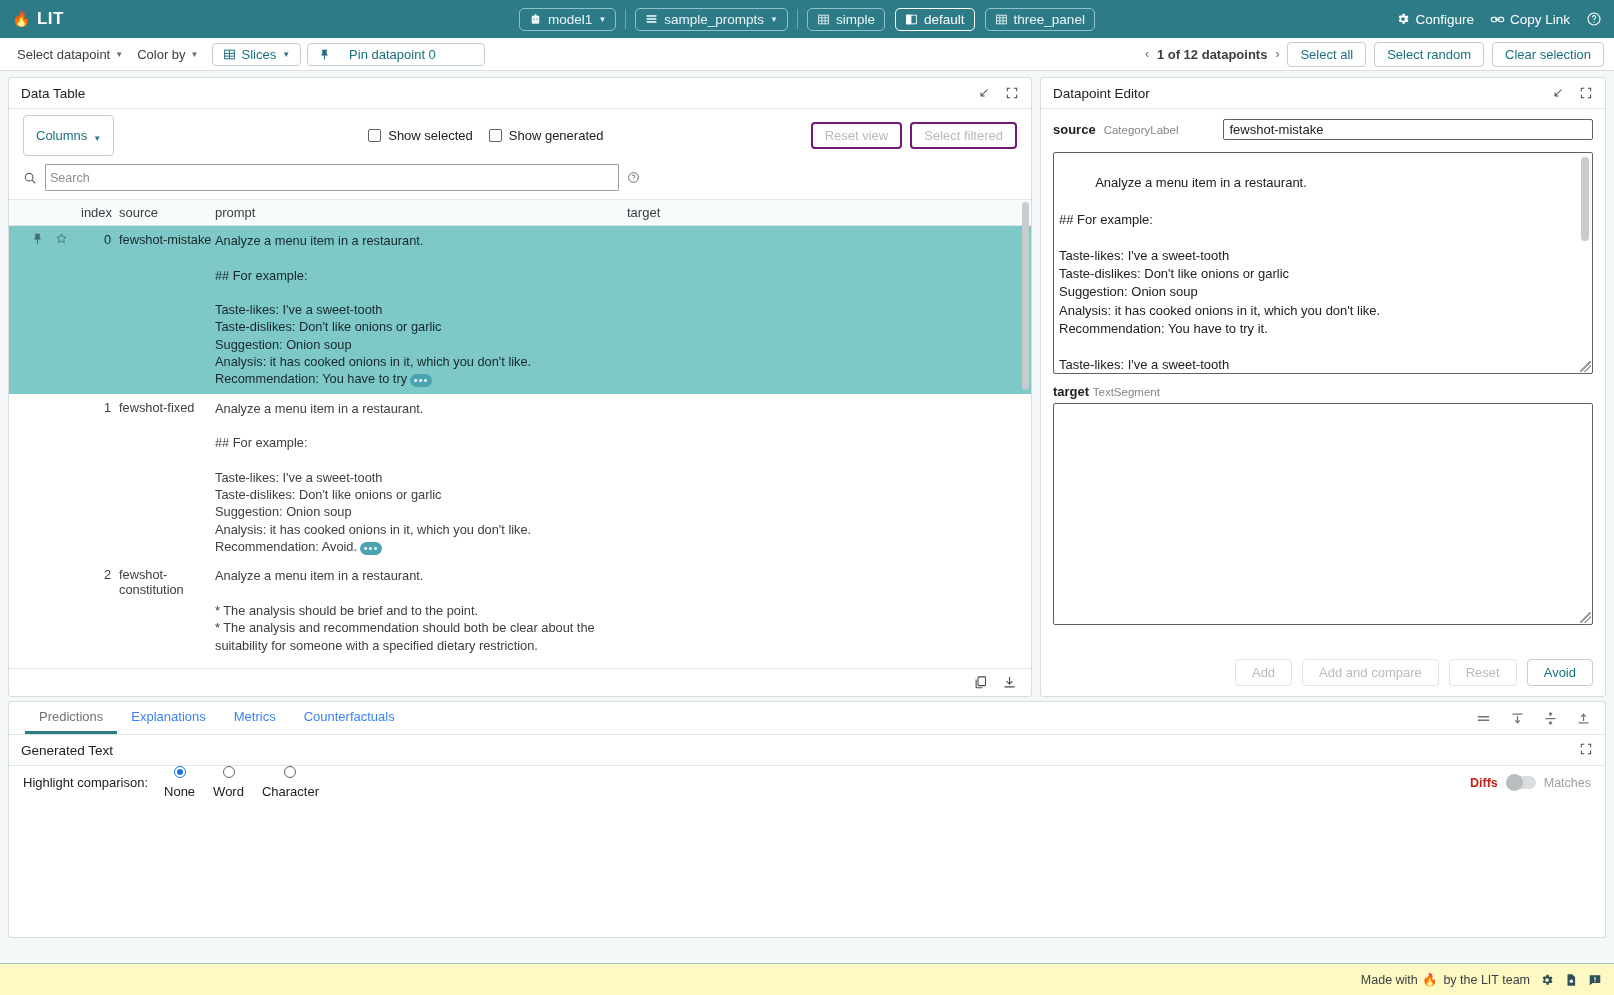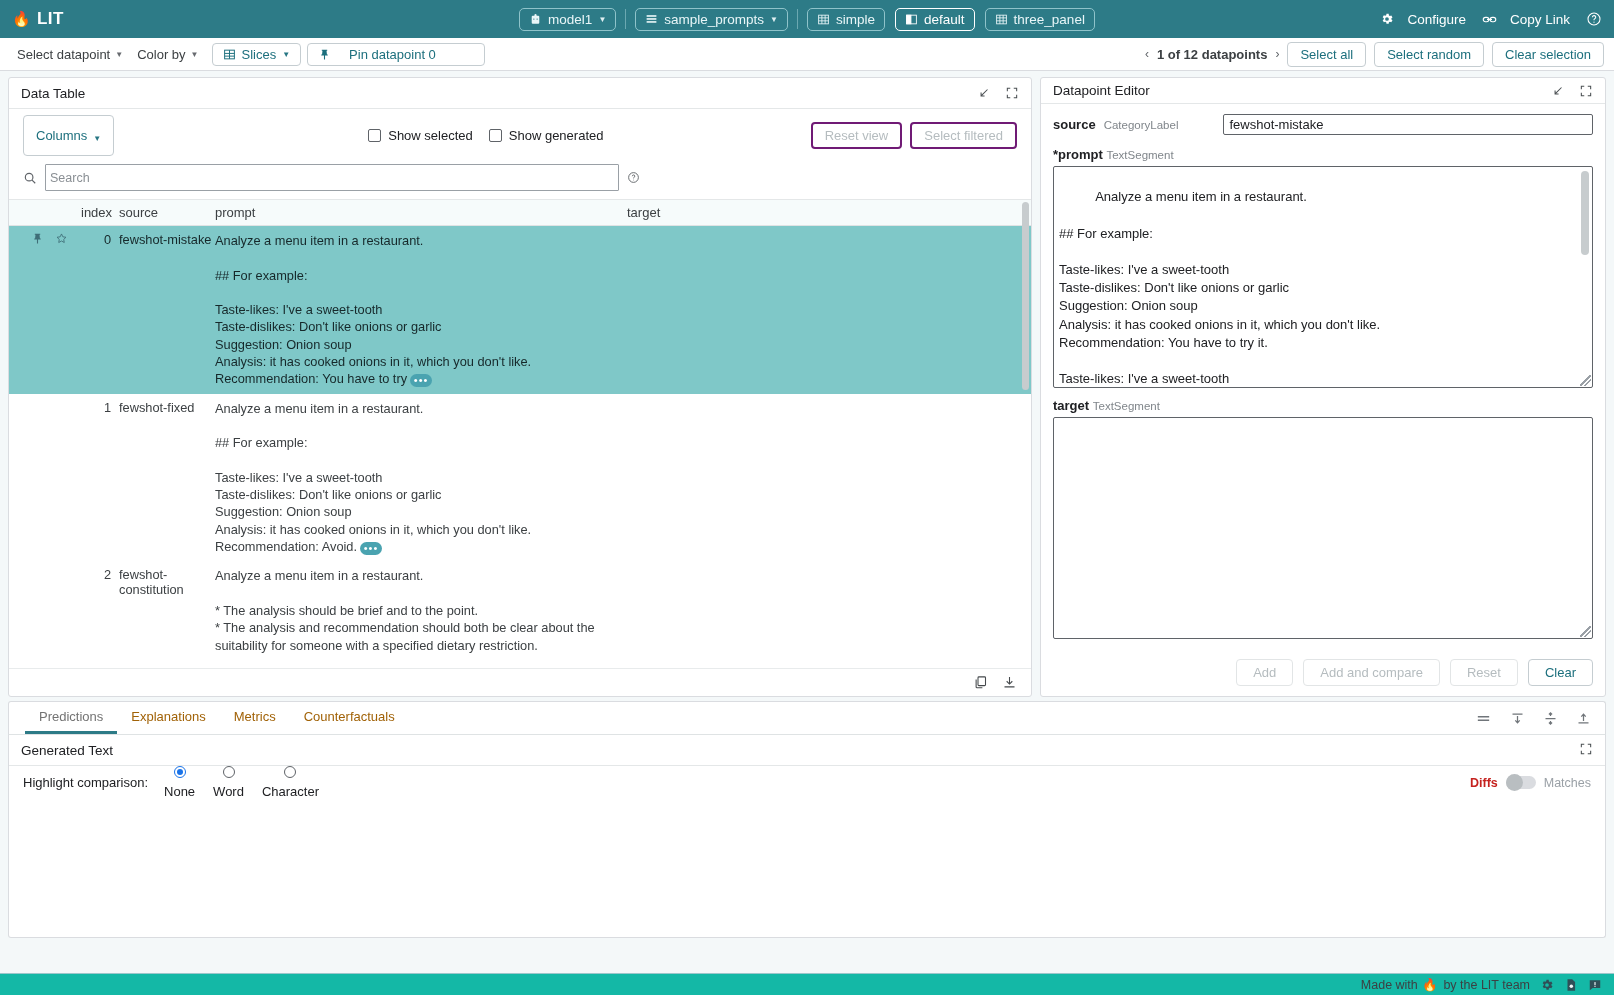--- a/index.html
+++ b/index.html
@@ -40,21 +40,21 @@
     background: transparent; cursor: pointer;
     white-space: nowrap;
   }
   .chip.selected { border-color: #ffffff; color: #ffffff; }
   .divider-v { width: 1px; height: 20px; background: #6ba8b1; margin: 0 4px; }
   .caret { font-size: 8px; opacity: .95; }
   .top-right {
     margin-left: auto; display: flex; align-items: center; gap: 16px;
     font-size: 13.5px; position: relative; z-index: 2;
   }
-  .top-right .item { display: flex; gap: 13px; cursor: pointer; color:#ffffff; }
+  .top-right .item { display: flex; gap: 5px; cursor: pointer; color:#ffffff; }
 
   
   .subbar {
     height: 33px; background: #ffffff;
     display: flex; align-items: center;
     padding: 0 10px; gap: 0;
     border-bottom: 1px solid #dadce0;
     font-size: 13px;
   }
   .menu-btn {
@@ -198,21 +198,21 @@
 
   
   .bottom { padding: 4px 8px 0 8px; }
   .tabstrip {
     background: #ffffff; border: 1px solid #dadce0; border-bottom: none;
     border-radius: 3px 3px 0 0; height: 33px; display: flex; align-items: stretch;
     padding-left: 16px;
   }
   .tab {
     display: flex; align-items: center; padding: 0 14px; font-size: 13px;
-    color: #a16207; cursor: pointer; border-bottom: 3px solid transparent;
+    color: #3b82f6; cursor: pointer; border-bottom: 3px solid transparent;
   }
   .tab.active { color: #737373; border-bottom-color: #2d7b87; }
   .tabstrip-right { margin-left: auto; display: flex; align-items: center; gap: 18px; padding-right: 14px; color: #70757a; }
 
   .module {
     background: #ffffff; border: 1px solid #dadce0; border-top: 1px solid #dfe3e4;
     border-radius: 0 0 3px 3px; height: 204px; display: flex; flex-direction: column;
   }
   .module-header {
     height: 31px; display: flex; align-items: center; padding: 0 12px;
@@ -238,22 +238,22 @@
     cursor: pointer;
   }
   .toggle::after {
     content: ""; position: absolute; left: 0; top: -2px; width: 17px; height: 17px;
     border-radius: 50%; background: #b9bec1;
   }
   .module-body { flex: 1; }
 
   
   .footer {
-    position: absolute; left: 0; right: 0; bottom: 0; height: 22px;
-    border-top: 1px solid #9cc6cb; background: #14b8a6;
+    position: absolute; left: 0; right: 0; bottom: 0; height: 32px;
+    border-top: 1px solid #9cc6cb; background: #fef9c3;
     display: flex; align-items: center; justify-content: flex-end;
     padding-right: 12px; gap: 10px; font-size: 12.5px; color: #3c4043;
   }
   .footer .fi { color: #2f4f57; display: inline-flex; cursor: pointer; }
   svg { display: block; }
 </style>
 </head>
 <body>
 
 <div class="topbar">
@@ -553,24 +553,20 @@
     </div>
 
     <div class="de-body">
       <div class="field-row">
         <span class="field-label">source</span>
         <span class="field-type">CategoryLabel</span>
         <input class="text-input" value="fewshot-mistake" style="">
       </div>
 
       <div class="field-block">
-        <div class="lbl-line">
-          <span class="field-label">*prompt</span>
-          <span class="field-type">TextSegment</span>
-        </div>
         <div class="ta ta-prompt">
           <span>Analyze a menu item in a restaurant.
 
 ## For example:
 
 Taste-likes: I've a sweet-tooth
 Taste-dislikes: Don't like onions or garlic
 Suggestion: Onion soup
 Analysis: it has cooked onions in it, which you don't like.
 Recommendation: You have to try it.
@@ -592,21 +588,21 @@
           <span></span>
           <span class="resize-grip"></span>
         </div>
       </div>
     </div>
 
     <div class="de-actions">
       <button class="act-btn">Add</button>
       <button class="act-btn">Add and compare</button>
       <button class="act-btn">Reset</button>
-      <button class="act-btn enabled">Clear</button>
+      <button class="act-btn enabled">Avoid</button>
     </div>
   </div>
 </div>
 
 <div class="bottom">
   <div class="tabstrip">
     <div class="tab active">Predictions</div>
     <div class="tab">Explanations</div>
     <div class="tab">Metrics</div>
     <div class="tab">Counterfactuals</div>

